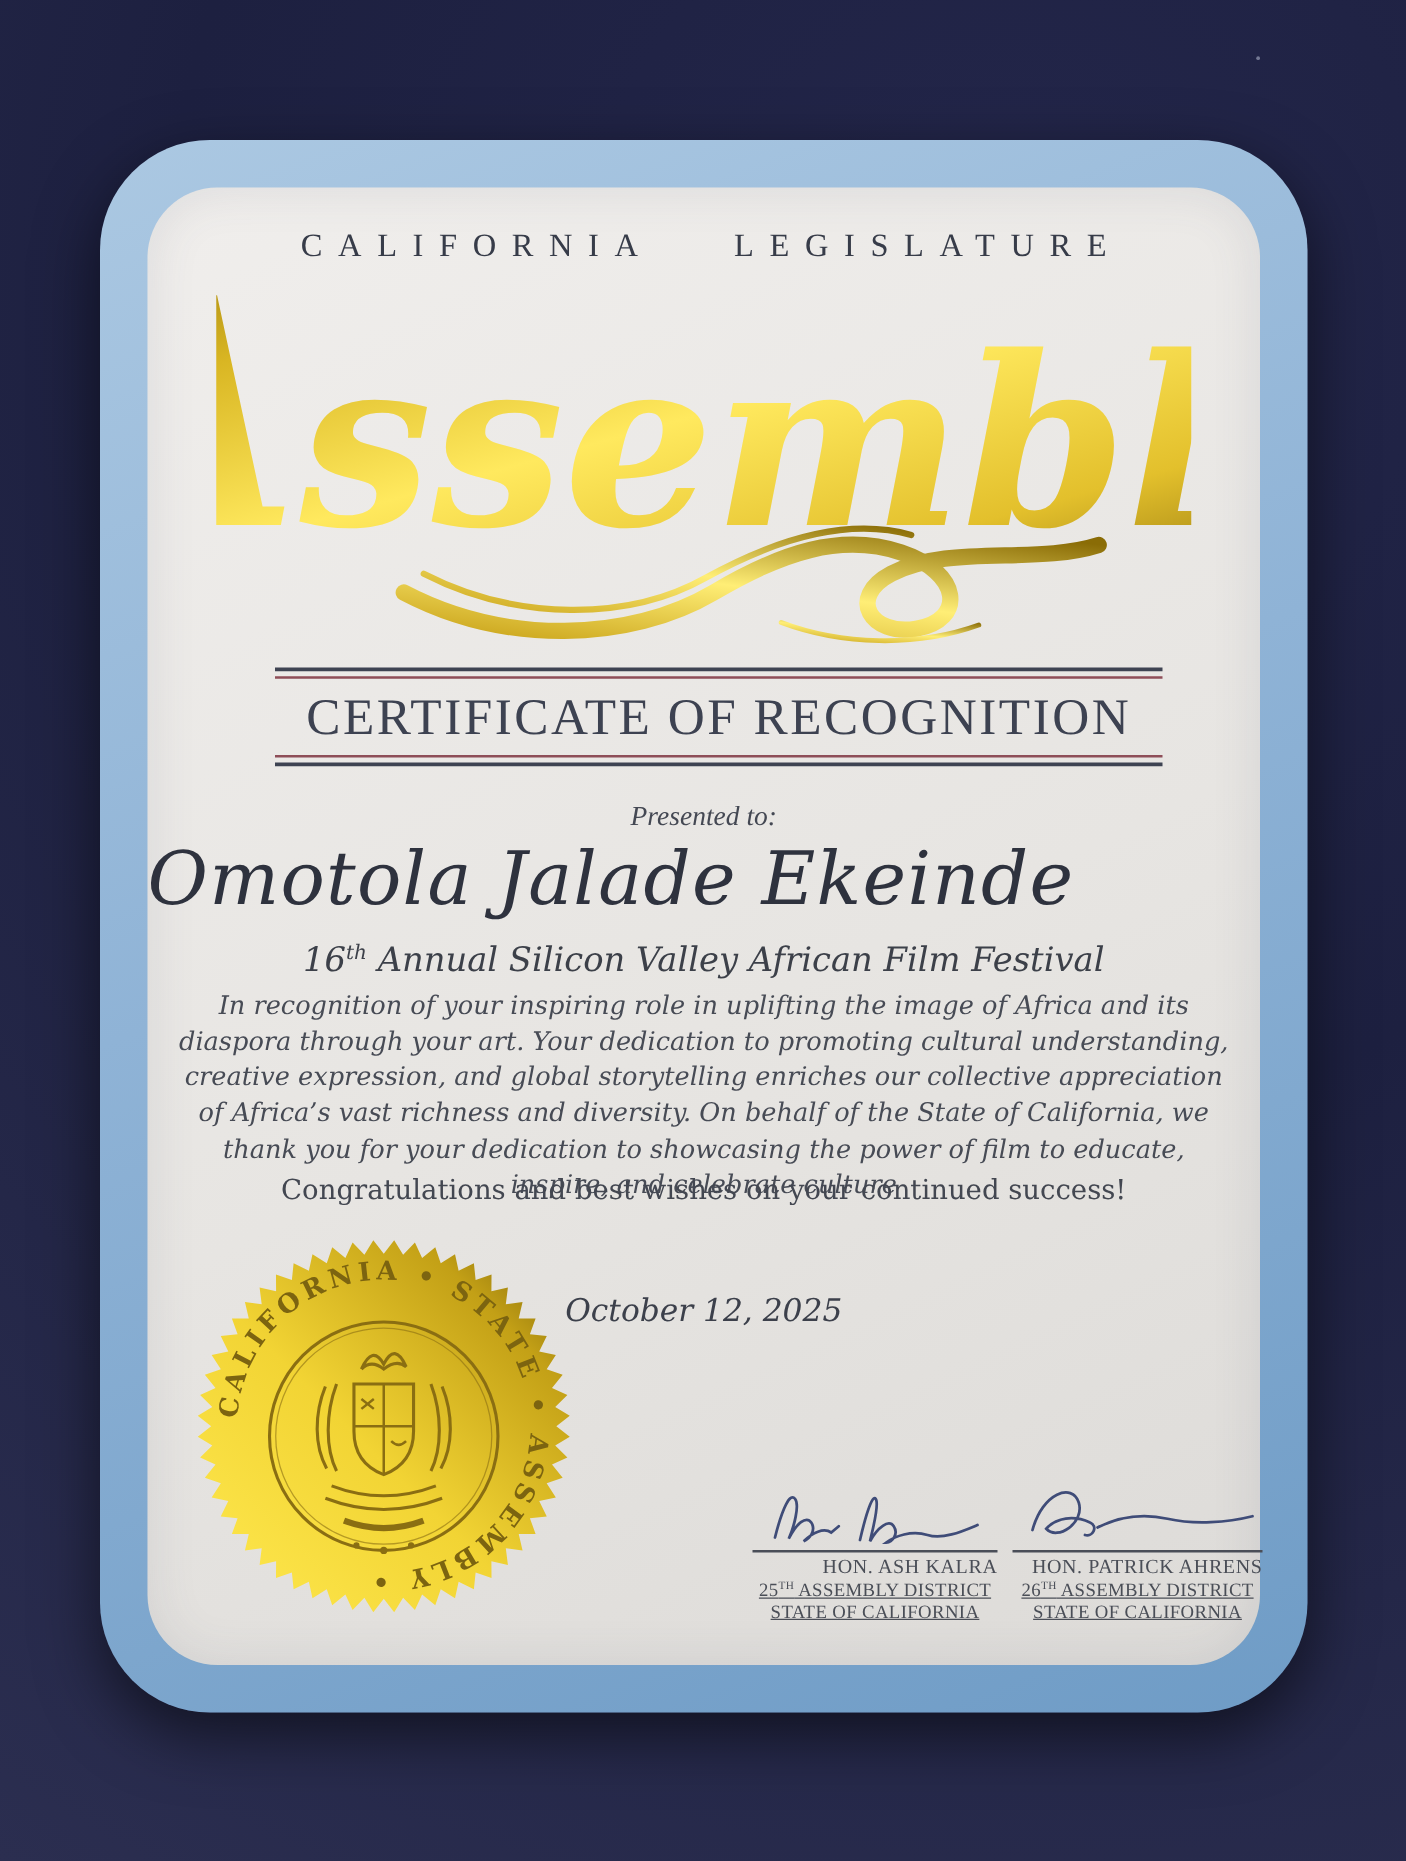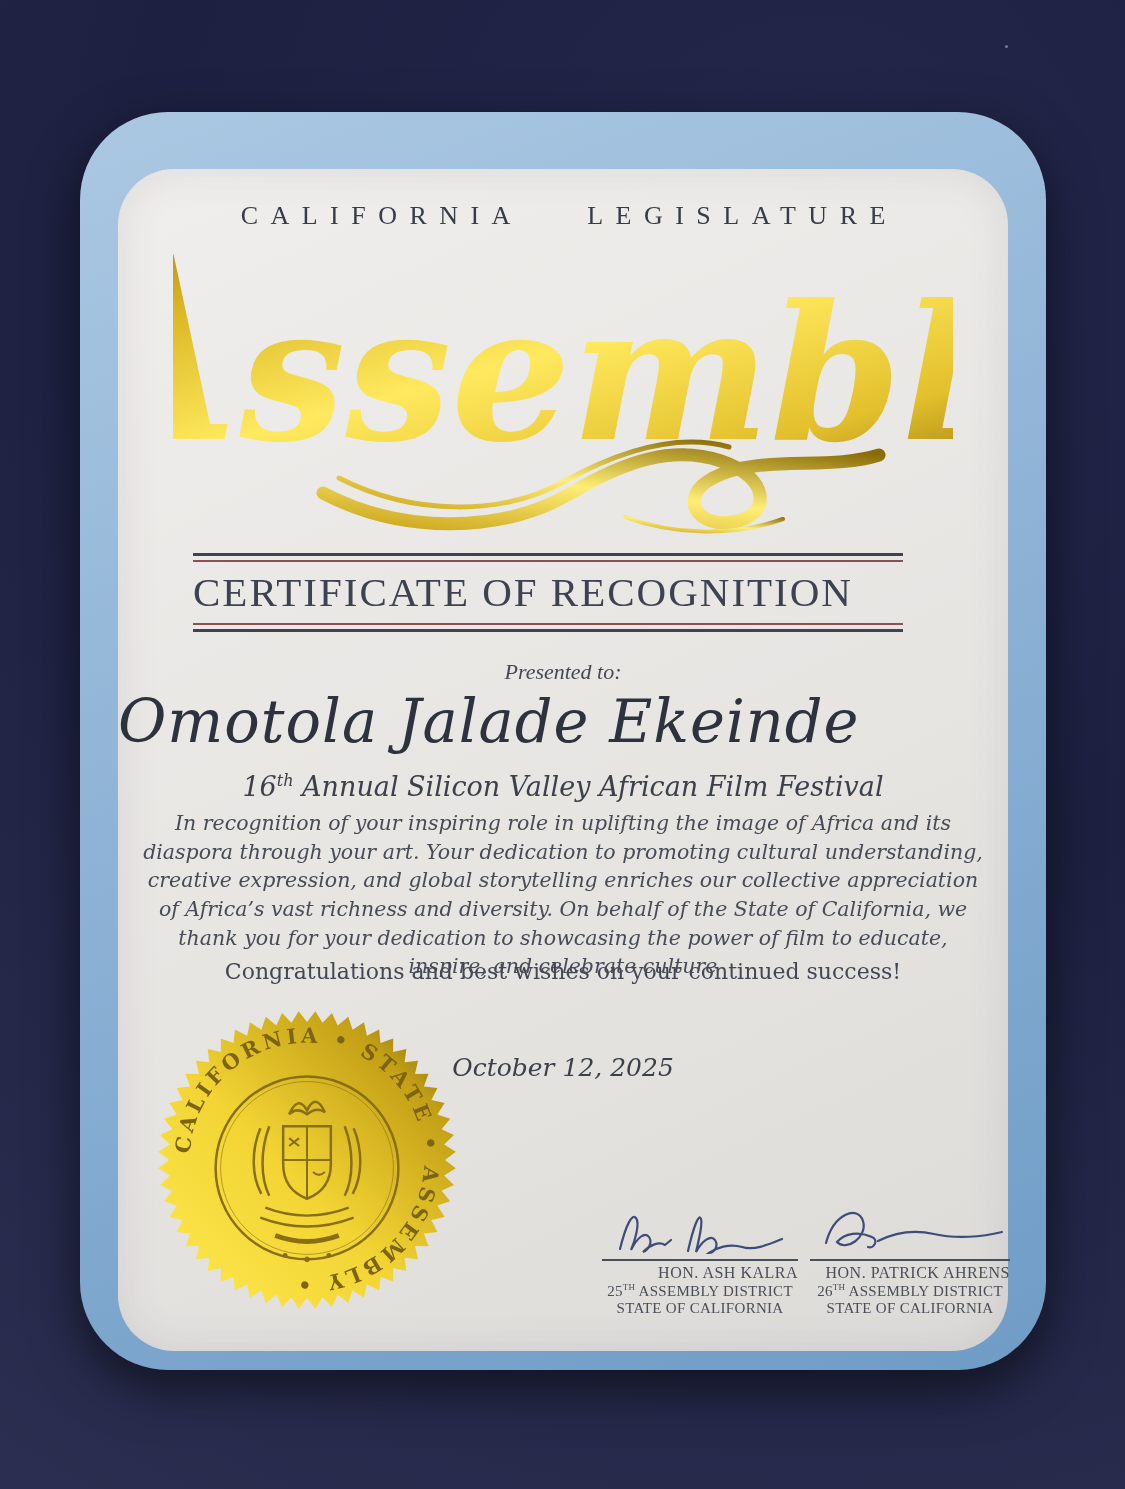--- a/index.html
+++ b/index.html
@@ -14,29 +14,28 @@
     border-radius:88px;
     background:linear-gradient(160deg,#abc8e2 0%,#8fb3d6 45%,#6f9cc6 100%);
     box-shadow:0 18px 50px rgba(0,0,0,.55);
   }
   
   .paper{
     position:absolute;left:118px;top:150px;width:890px;height:1182px;
     border-radius:56px;
     background:linear-gradient(155deg,#f0eeec 0%,#e7e5e2 55%,#dddbd8 100%);
     box-shadow:inset 0 0 40px rgba(70,80,110,.12);
-    margin-top:19px;
   }
   .org-line{
     position:absolute;top:32px;left:0;width:100%;text-align:center;
     font-size:26px;letter-spacing:.48em;word-spacing:1.8em;color:#373c49;
     text-indent:.48em;white-space:nowrap;
   }
   .assembly-wrap{position:absolute;top:62px;left:50%;transform:translateX(-50%);}
-  .title-block{position:absolute;top:384px;left:75px;width:710px;text-align:left;}
+  .title-block{position:absolute;top:384px;left:102px;width:710px;text-align:center;}
   .rule-dark{height:3px;background:#3e4352;border:0;margin:0;}
   .rule-maroon{height:2px;background:#8e4e58;border:0;margin:4px 0 0 0;}
   .cert-title{
     font-size:41px;color:#3d4251;letter-spacing:2px;margin:6px 0 7px 0;
     font-family:"Liberation Serif", serif;white-space:nowrap;
   }
   .title-block .rule-maroon.bottom{margin:0 0 4px 0;}
   .presented{
     position:absolute;top:490px;left:0;width:100%;text-align:center;
     font-style:italic;font-size:22px;color:#44485333;color:#444853;
@@ -67,21 +66,21 @@
     font-style:italic;font-size:25px;color:#3c404b;
     font-family:"DejaVu Serif", serif;
   }
   .seal{position:absolute;left:40px;top:842px;width:298px;height:298px;}
   .sig-block{position:absolute;top:1028px;text-align:center;}
   .sig-block.left{left:484px;width:196px;}
   .sig-block.right{left:692px;width:200px;}
   .sig-svg{display:block;margin:0 auto;}
   .sig-line{height:2px;background:#4a4e58;border:0;margin:0 0 3px 0;}
   .sig-name{font-size:16px;color:#4a4e57;letter-spacing:.5px;white-space:nowrap;text-align:right;}
-  .sig-district,.sig-state{font-size:15px;color:#4a4e57;letter-spacing:.3px;white-space:nowrap;}
+  .sig-district,.sig-state{font-size:15px;color:#4a4e57;letter-spacing:.3px;white-space:nowrap;text-decoration:underline;}
   .sig-district sup{font-size:9px;}
   .dust{position:absolute;width:3px;height:3px;border-radius:50%;background:rgba(200,205,225,.5);}
 </style>
 </head>
 <body>
 
 <div class="photo">
 
   <div class="mat"></div>
 

